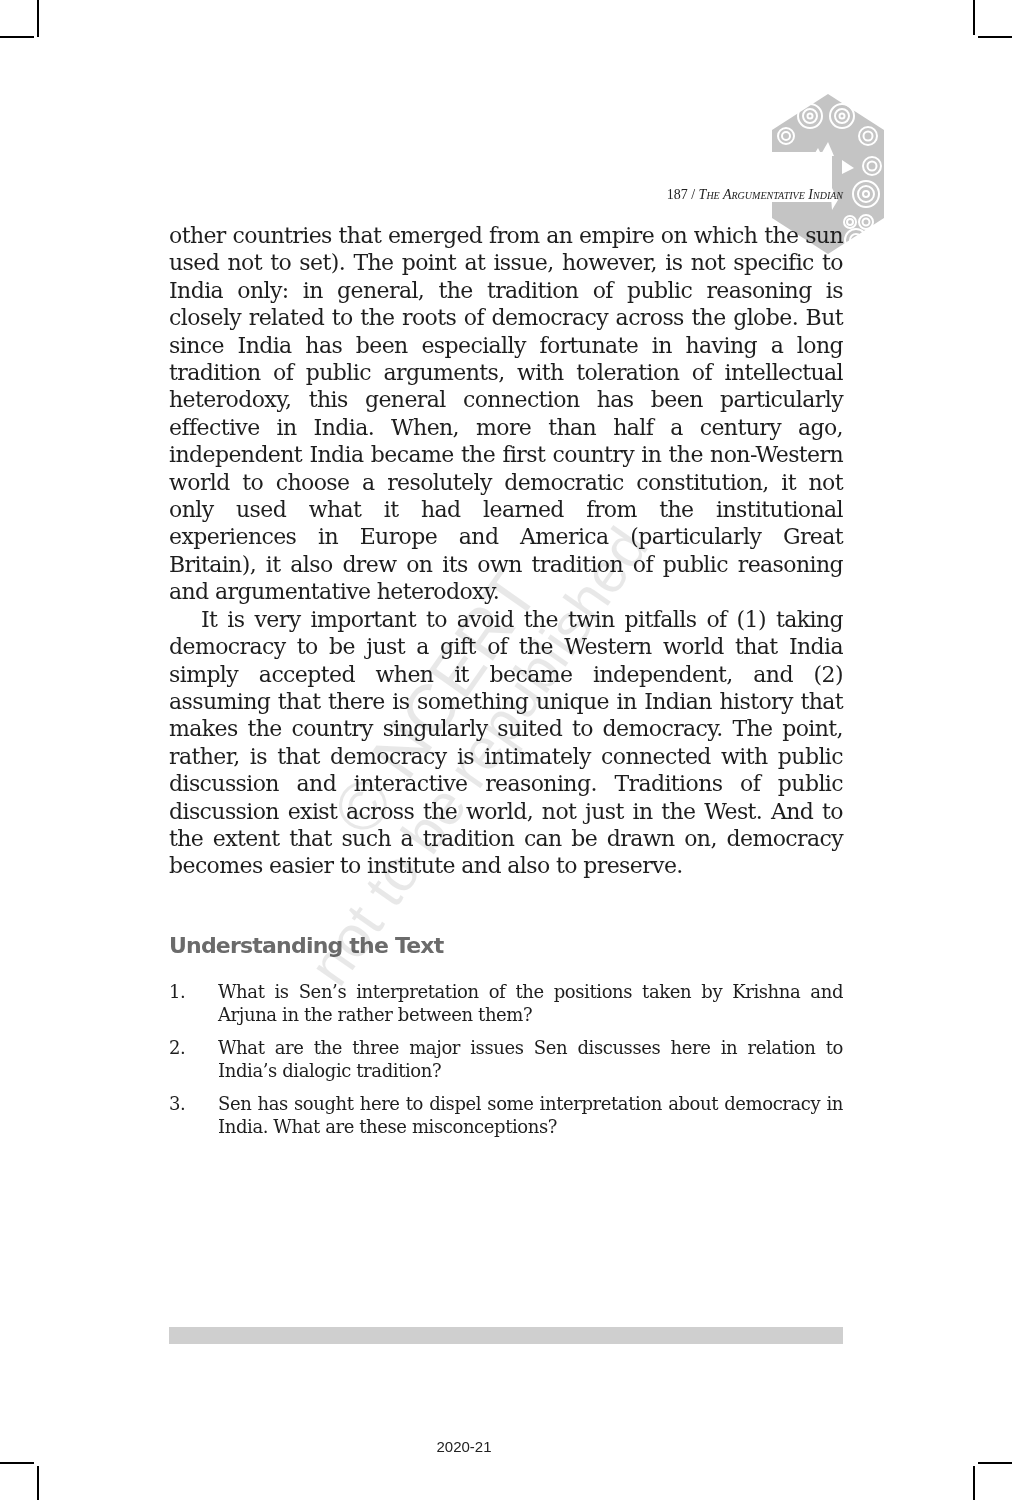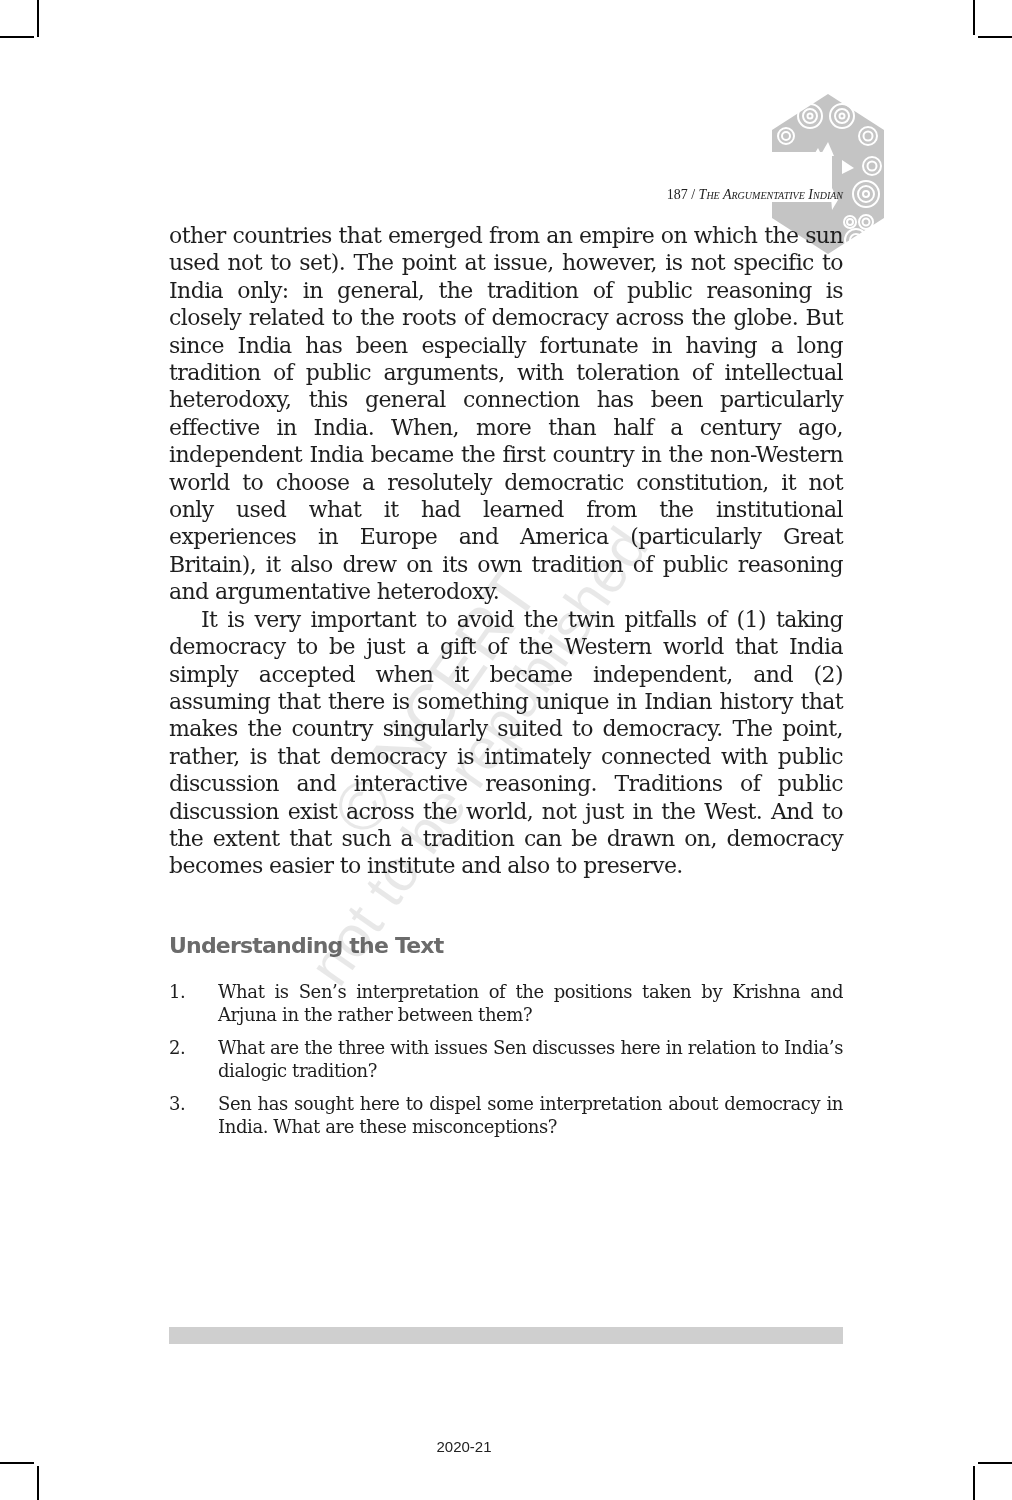--- a/index.html
+++ b/index.html
@@ -95,21 +95,21 @@
 
 <div class="questions">
   <div class="q">
     <span class="num">1.</span>
     <div class="txt">
       <div>What is Sen’s interpretation of the positions taken by Krishna and Arjuna in the rather between them?</div>
     </div>
   </div>
   <div class="q">
     <span class="num">2.</span>
-    <div class="txt">What are the three with issues Sen discusses here in relation to India’s dialogic tradition?</div>
+    <div class="txt">What are the three major issues Sen discusses here in relation to India’s dialogic tradition?</div>
   </div>
   <div class="q">
     <span class="num">3.</span>
     <div class="txt">Sen has sought here to dispel some interpretation about democracy in India. What are these misconceptions?</div>
   </div>
 </div>
 
 <div class="watermark" style="left:380px;top:770px;font-size:68px;transform:rotate(-55deg);">© NCERT</div>
 <div class="watermark" style="left:350px;top:930px;font-size:58px;transform:rotate(-55deg);">not to be republished</div>
 

